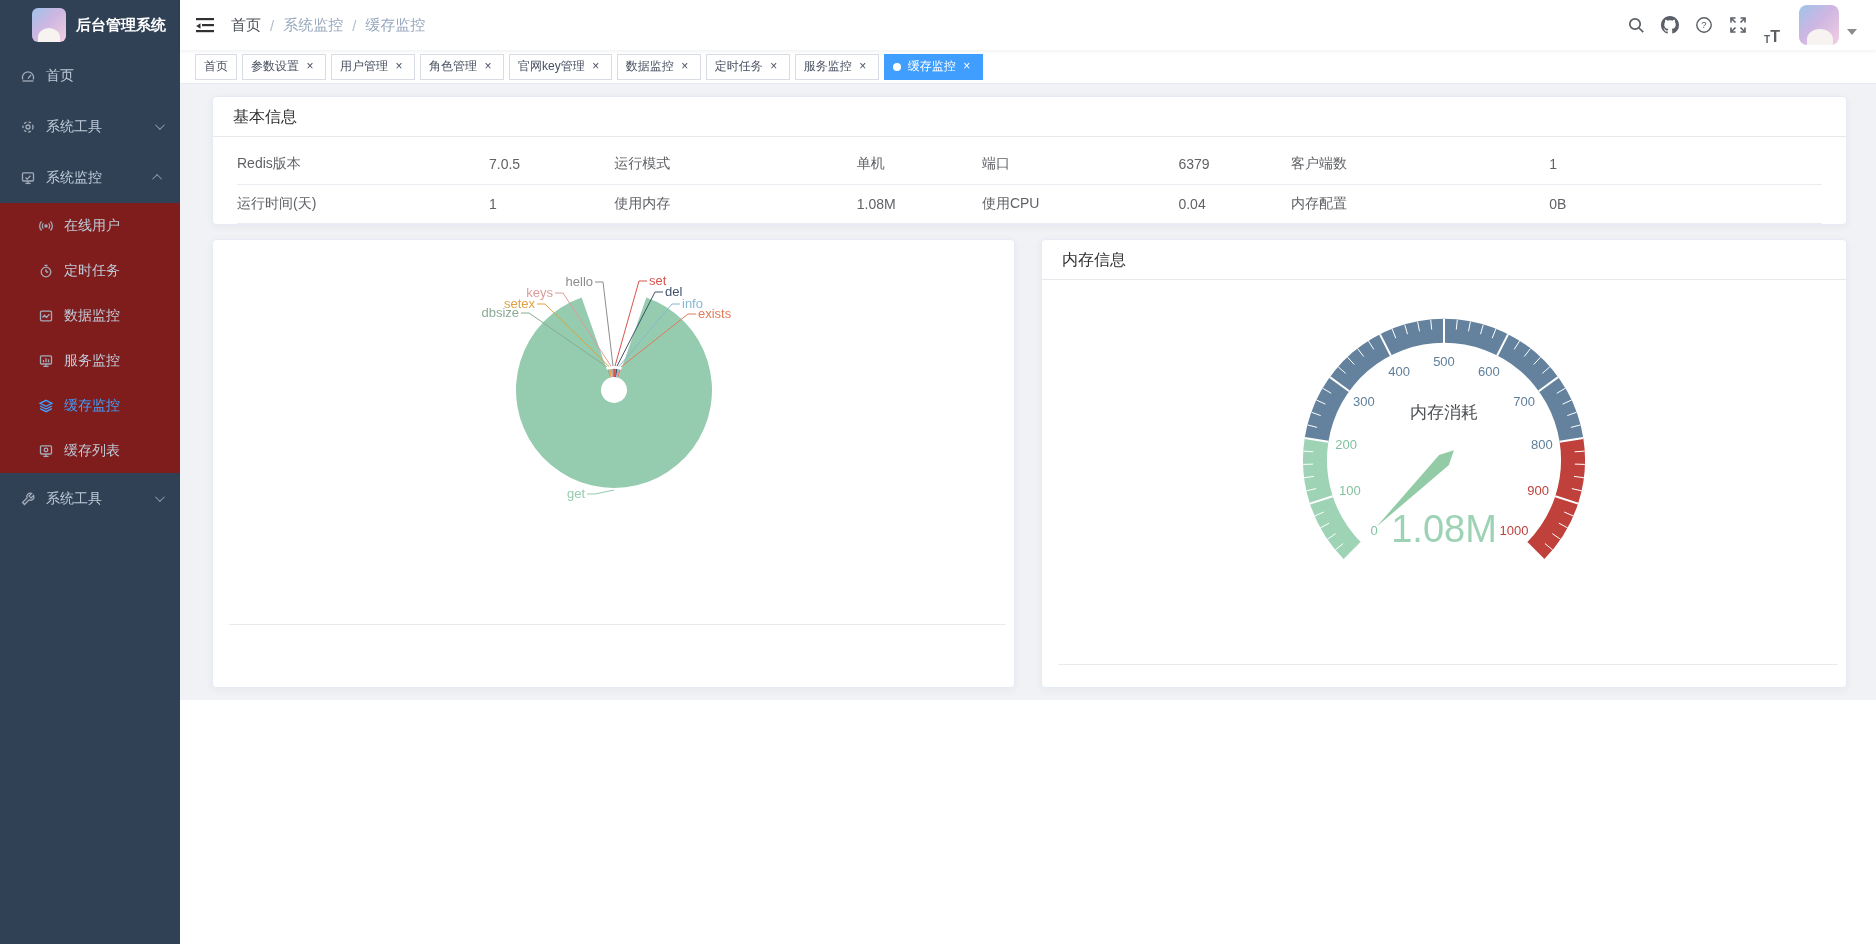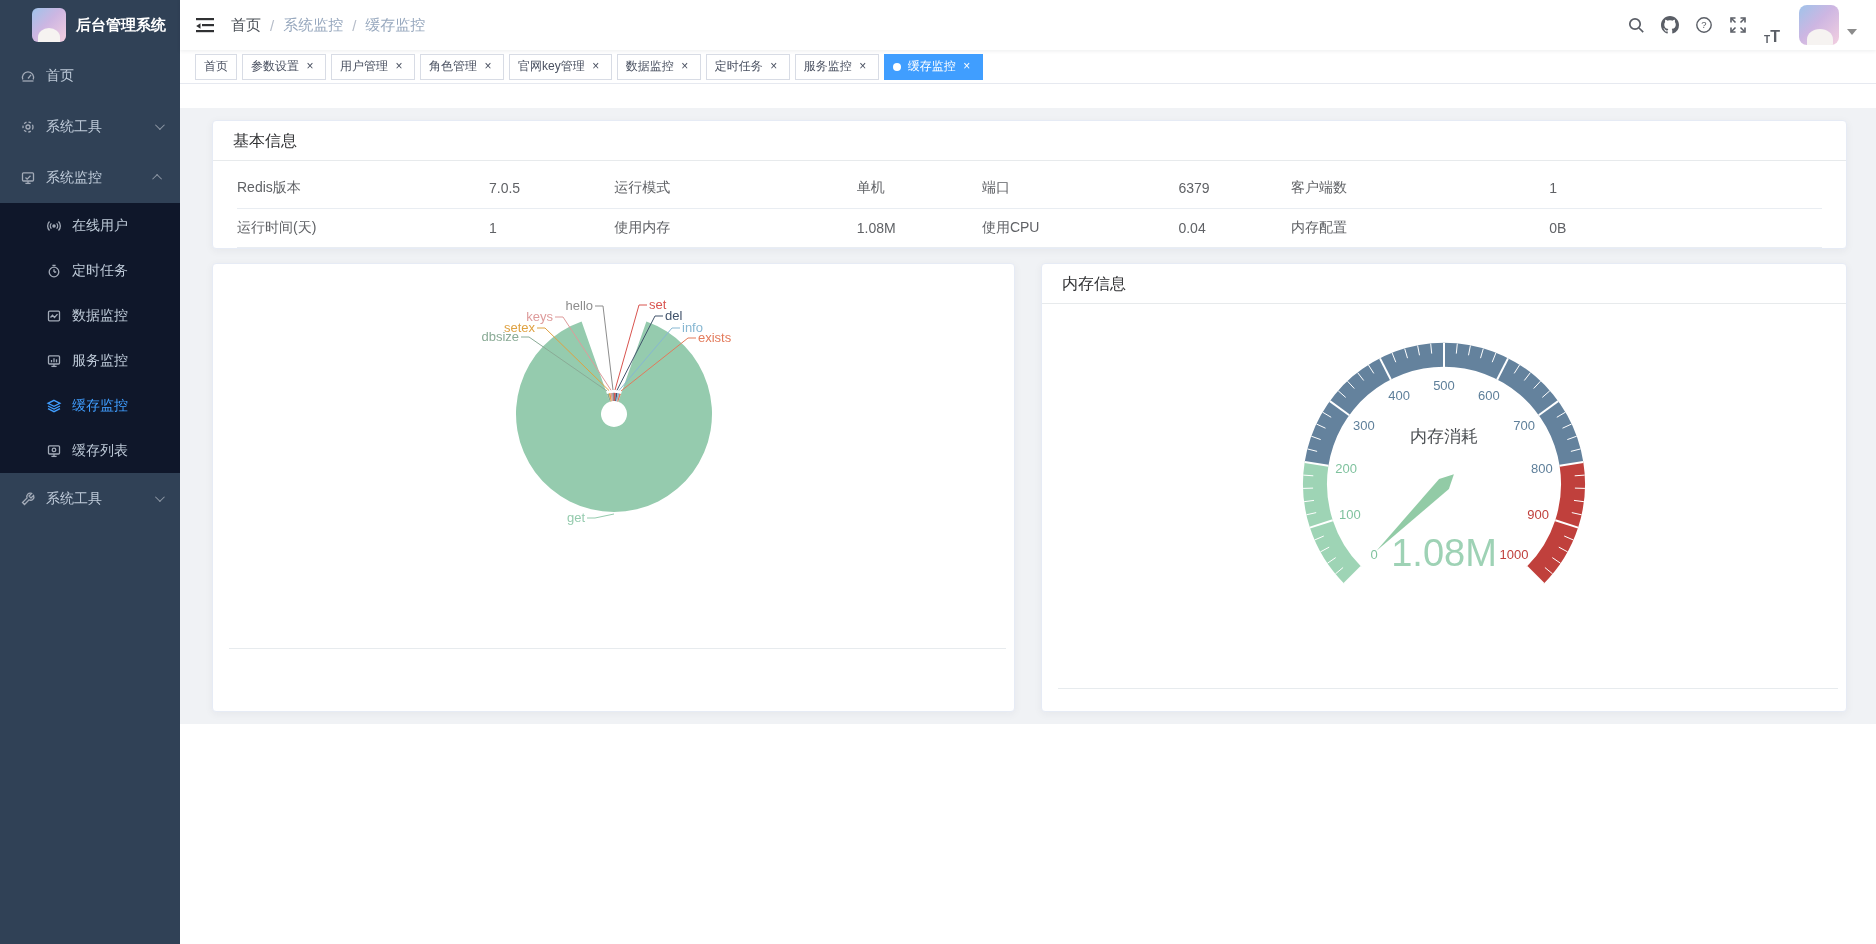--- a/index.html
+++ b/index.html
@@ -16,21 +16,21 @@
     background:#f6f3f1; border-radius:50% 50% 0 0; }
   .logo-title { color:#fff; font-size:15px; font-weight:bold; margin-left:10px; white-space:nowrap;text-align:right; }
   .menu { list-style:none; }
   .menu-item { height:51px; display:flex; align-items:center; padding:0 18px 0 20px;
     color:#bfcbd9; font-size:14px; cursor:pointer; }
   .menu-item .mi { width:16px; height:16px; margin-right:10px; color:#a3abb8; flex:none; }
   .menu-item .lbl { flex:1; white-space:nowrap; }
   .chev { width:7px; height:7px; border-right:1.5px solid #8d97a5; border-bottom:1.5px solid #8d97a5; flex:none; }
   .chev.down { transform:rotate(45deg) translateY(-2px); }
   .chev.up { transform:rotate(-135deg) translateY(-2px); }
-  .submenu { list-style:none; background:#0f172a;padding-left:8px; }
+  .submenu { list-style:none; background:#7f1d1d; }
   .sub-item { height:45px; display:flex; align-items:center; padding-left:38px;
     color:#bfcbd9; font-size:14px; cursor:pointer; }
   .sub-item .mi { width:16px; height:16px; margin-right:10px; color:#a3abb8; flex:none; }
   .sub-item.active, .sub-item.active .mi { color:#409eff; }
   svg.ic { width:100%; height:100%; display:block; }
 
   
   .main { flex:1; display:flex; flex-direction:column; min-width:0; }
   .navbar { height:50px; background:#fff; display:flex; align-items:center; padding:0 15px;
     box-shadow:0 1px 4px rgba(0,21,41,.08); position:relative; z-index:3; }
@@ -55,21 +55,21 @@
 
   .tags-bar { height:34px; background:#fff; border-bottom:1px solid #e6e9f0;
     display:flex; align-items:center; padding-left:15px; gap:5px; position:relative; z-index:2; }
   .tag { height:26px; display:inline-flex; align-items:center; gap:4px; padding:0 8px;
     border:1px solid #d8dce5; background:#fff; color:#495060; font-size:12px; cursor:pointer; white-space:nowrap; }
   .tag .x { font-size:12px; width:14px; height:14px; line-height:13px; text-align:center;
     border-radius:50%; cursor:pointer; }
   .tag.active { background:#409eff; border-color:#409eff; color:#fff; }
   .tag.active .dot { width:8px; height:8px; border-radius:50%; background:#fff; margin-right:3px; }
 
-  .app-main { background:#f0f2f5; padding:12px 29px 12px 32px;margin-top:24px; }
+  .app-main { background:#f0f2f5; padding:12px 29px 12px 32px; }
   .card { background:#fff; border:1px solid #e6ebf5; border-radius:4px;
     box-shadow:0 2px 8px rgba(31,45,61,.05); }
   .card-header { height:40px; line-height:40px; padding:0 20px; border-bottom:1px solid #e7eaec;
     font-size:16px; color:#303133; }
 
   .info-body { padding:8px 24px 0; }
   .info-table { width:100%; border-collapse:collapse; table-layout:fixed; }
   .info-table td { height:39px; font-size:14px; color:#606266; border-bottom:1px solid #e9edf2;
     white-space:nowrap; overflow:hidden; }
 

